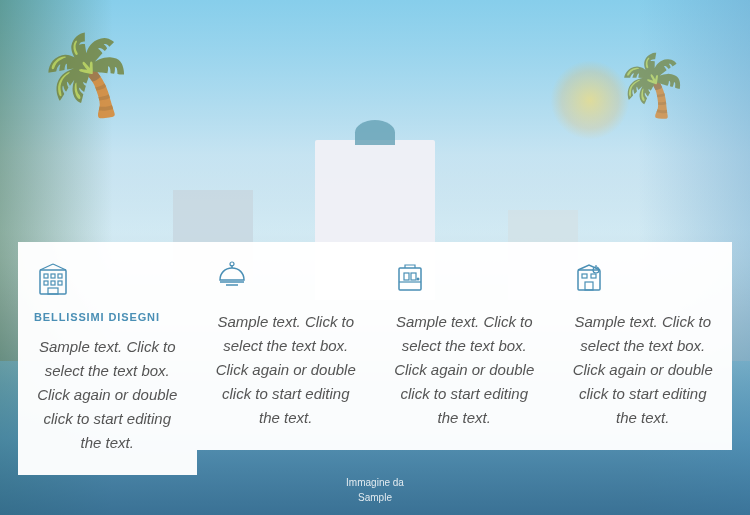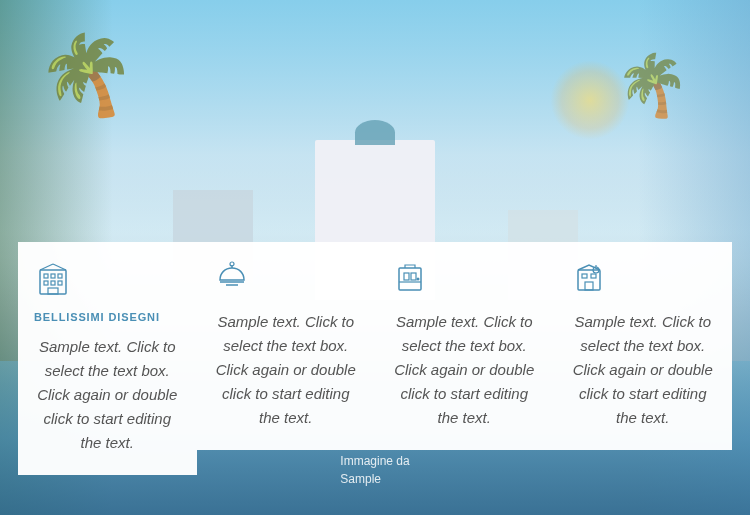--- a/index.html
+++ b/index.html
@@ -109,27 +109,27 @@
     .card-text {
       color: #555;
       font-size: 15px;
       line-height: 1.6;
       font-style: italic;
       text-align: center;
     }
 
     .image-credit {
       position: absolute;
-      bottom: 27px;
+      bottom: 10px;
       left: 50%;
       transform: translateX(-50%);
-      text-align: left;
+      text-align: center;
       z-index: 11;
       color: rgba(255,255,255,0.85);
-      font-size: 12px;
+      font-size: 10px;
       line-height: 1.5;
     }
 
     
     .buildings-bg {
       position: absolute;
       top: 100px;
       left: 50%;
       transform: translateX(-50%);
       width: 60%;

